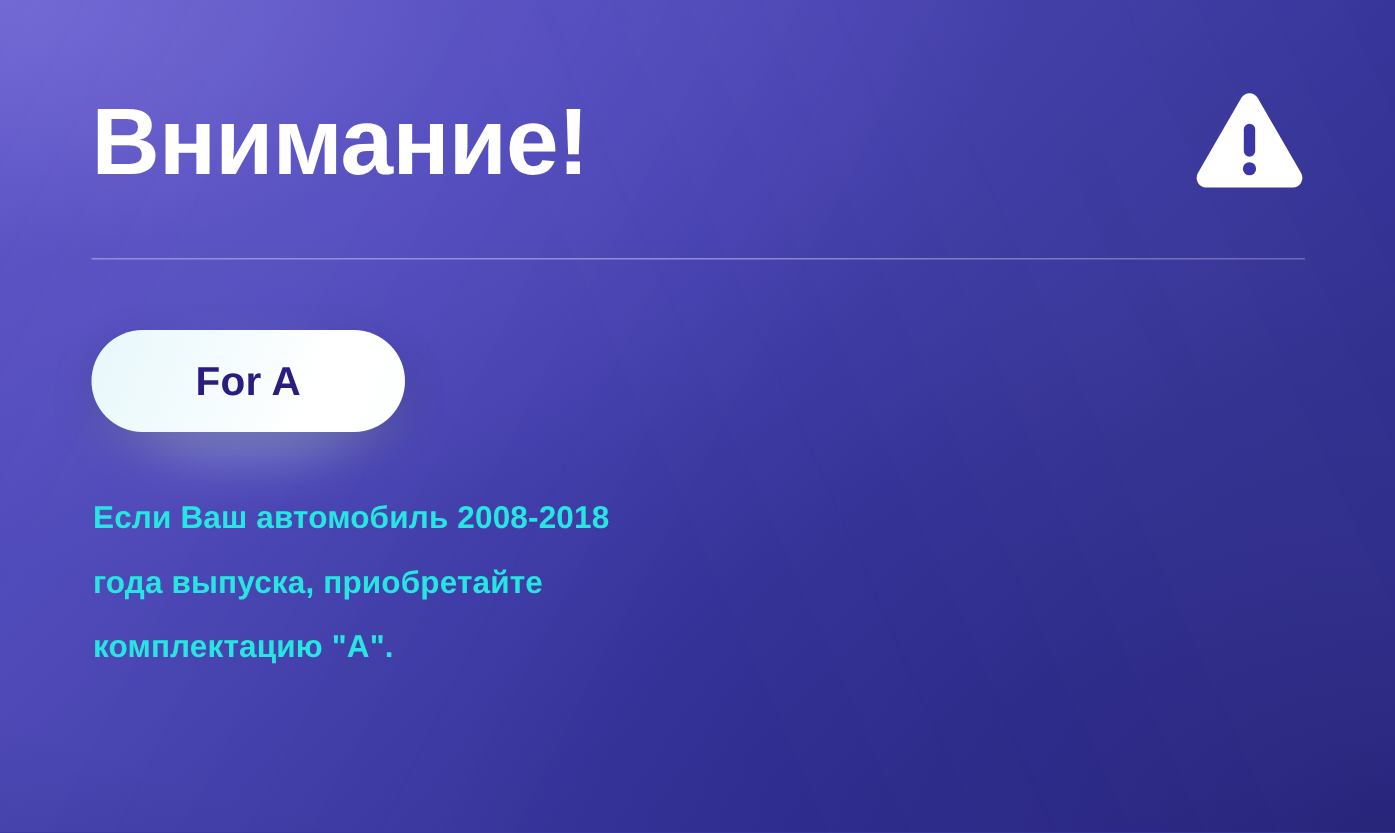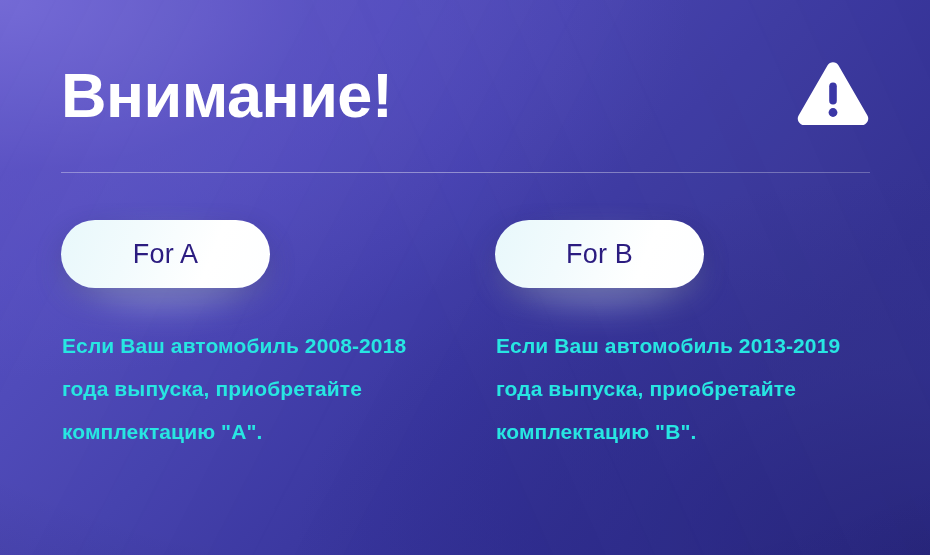--- a/index.html
+++ b/index.html
@@ -141,21 +141,21 @@
     border-radius: 34px;
     background: linear-gradient(112deg, #e8f8fb 0%, #f2fbfd 34%, #ffffff 70%, #fdfeff 100%);
     box-shadow: 0 10px 26px rgba(16,12,70,0.28);
     display: flex;
     align-items: center;
     justify-content: center;
     cursor: pointer;
   }
   .pill-label {
     font-size: 27px;
-    font-weight: 400;
+    font-weight: 700;
     color: #2b1c80;
     letter-spacing: 0.2px;
     line-height: 1;
   }
 
   .desc {
     margin: 0;
     padding: 0;
     position: absolute;
     top: 104px;
@@ -198,25 +198,16 @@
       <div class="column column-a">
         <div class="pill-wrap">
           <div class="pill-glow"></div>
           <div class="pill">
             <span class="pill-label">For A</span>
           </div>
         </div>
         <p class="desc">Если Ваш автомобиль 2008-2018 года выпуска, приобретайте комплектацию "A".</p>
       </div>
 
-      <div class="column column-b">
-        <div class="pill-wrap">
-          <div class="pill-glow"></div>
-          <div class="pill">
-            <span class="pill-label">For B</span>
-          </div>
-        </div>
-        <p class="desc">Если Ваш автомобиль 2013-2019 года выпуска, приобретайте комплектацию "B".</p>
-      </div>
 
     </div>
   </div>
 </div>
 
 </body></html>

